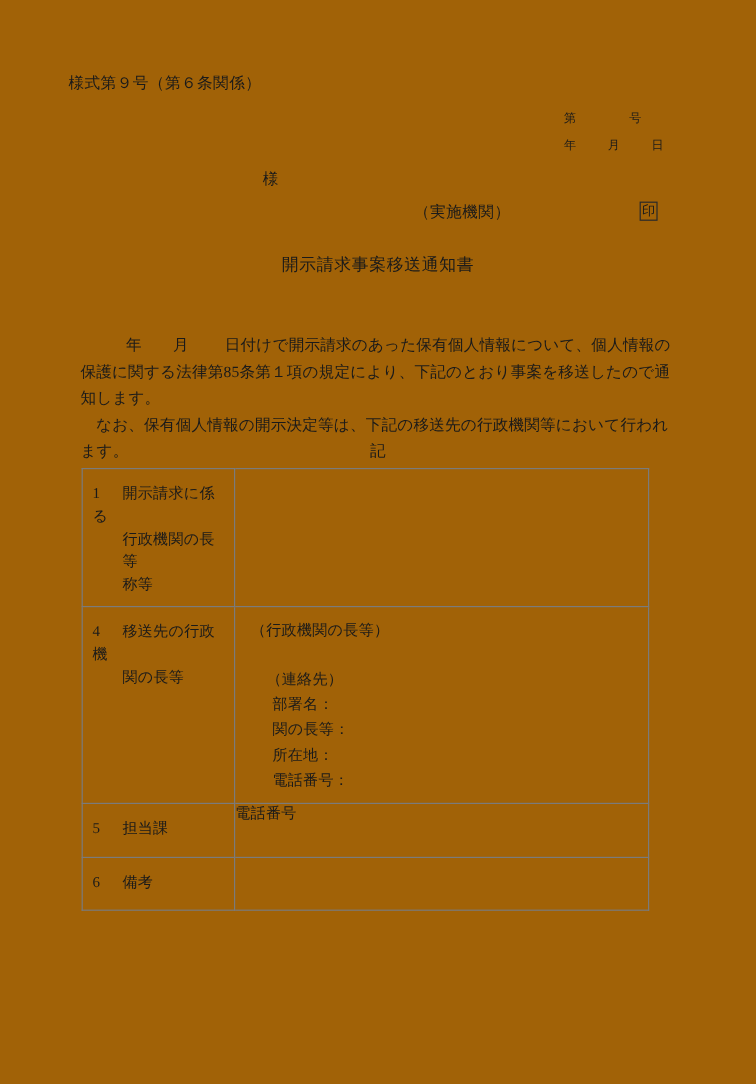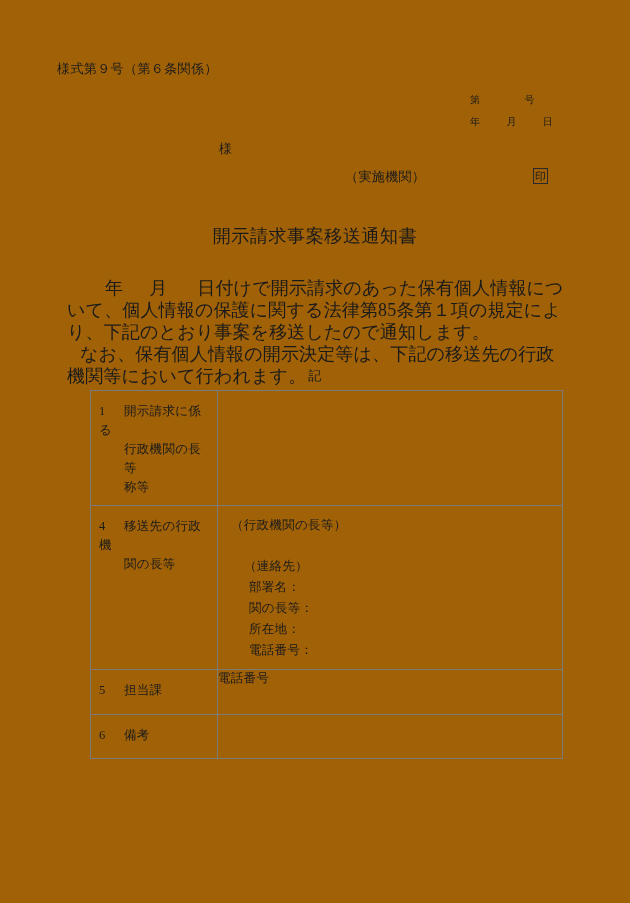--- a/index.html
+++ b/index.html
@@ -78,34 +78,34 @@
     font-size: 11px;
     line-height: 15px;
     text-align: center;
     box-sizing: border-box;
   }
 
   
   .doc-title {
     position: absolute;
     left: 0;
-    top: 224px;
+    top: 212px;
     width: 630px;
     text-align: center;
-    font-size: 18px;
+    font-size: 14px;
     letter-spacing: 0.6px;
   }
 
   
   .body-text {
     position: absolute;
     left: 67px;
     top: 277px;
     width: 502px;
-    font-size: 18px;
+    font-size: 13px;
     line-height: 22px;
     letter-spacing: 0.15px;
   }
   .body-text p { margin: 0; }
   .p-indent-date { text-indent: 0; }
   .p-indent-date .lead-gap { display: inline-block; width: 38px; }
   .p-indent-date .d-gap { display: inline-block; width: 26px; }
   .p-indent-date .d-gap2 { display: inline-block; width: 30px; }
   .p-indent-1 { text-indent: 13px; }
 
@@ -116,21 +116,21 @@
     top: 367px;
     width: 630px;
     text-align: center;
     font-size: 13px;
     letter-spacing: 0.4px;
   }
 
   
   .form-table {
     position: absolute;
-    left: 90px;
+    left: 68px;
     top: 390px;
     width: 472px;
     border-collapse: collapse;
     table-layout: fixed;
     font-size: 12.5px;
   }
   .form-table td {
     border: 1px solid #7b7b7b;
     padding: 0;
     vertical-align: top;

